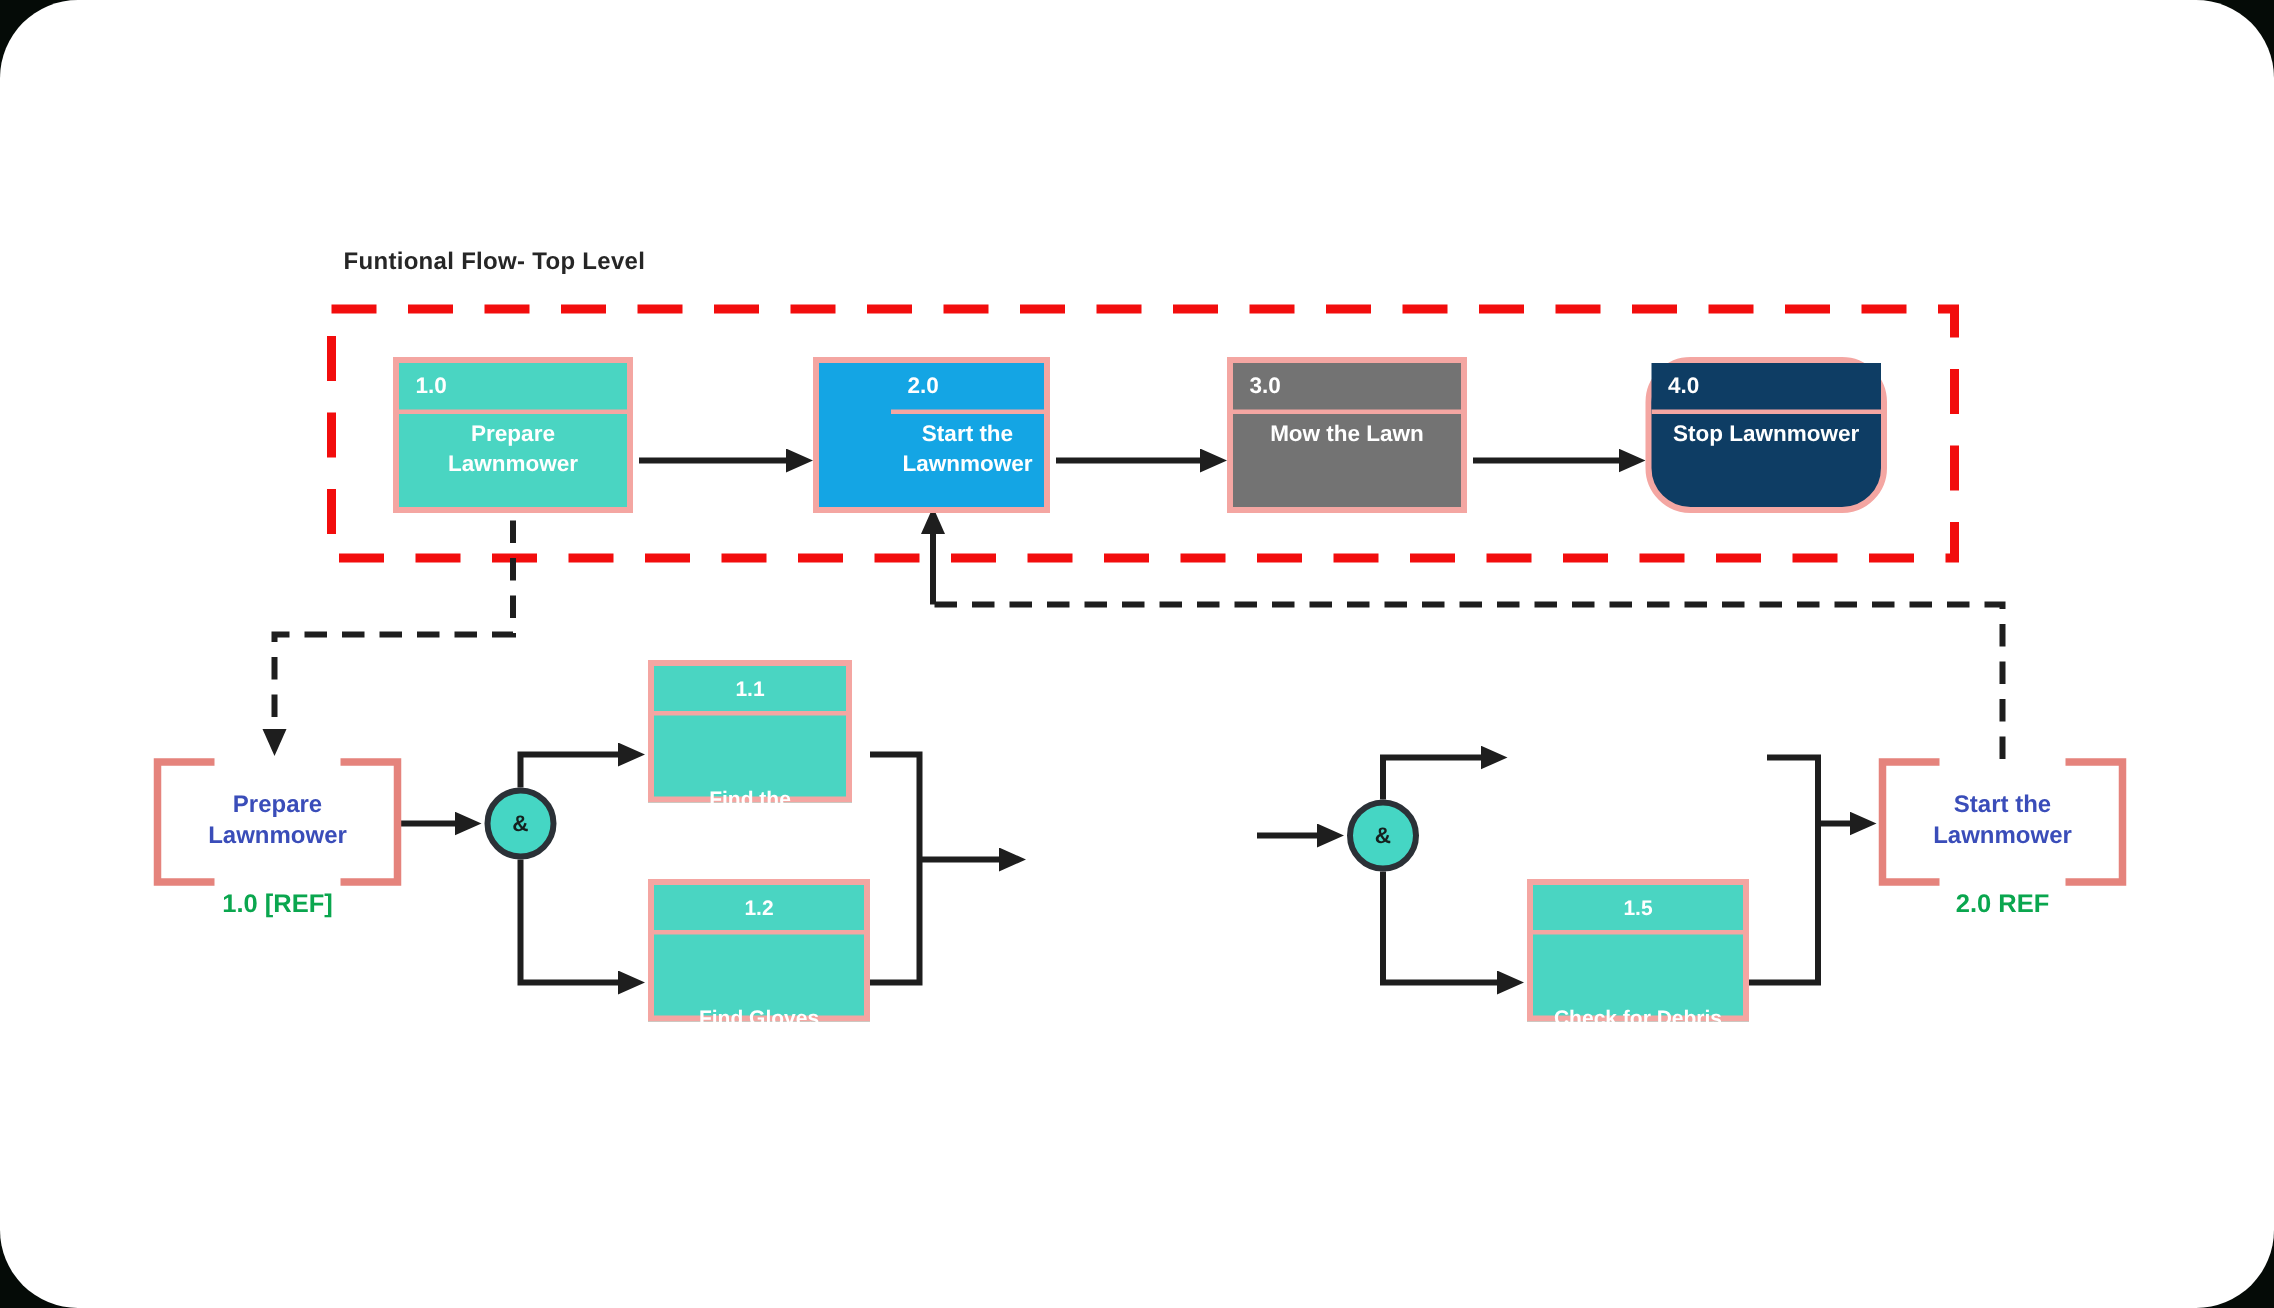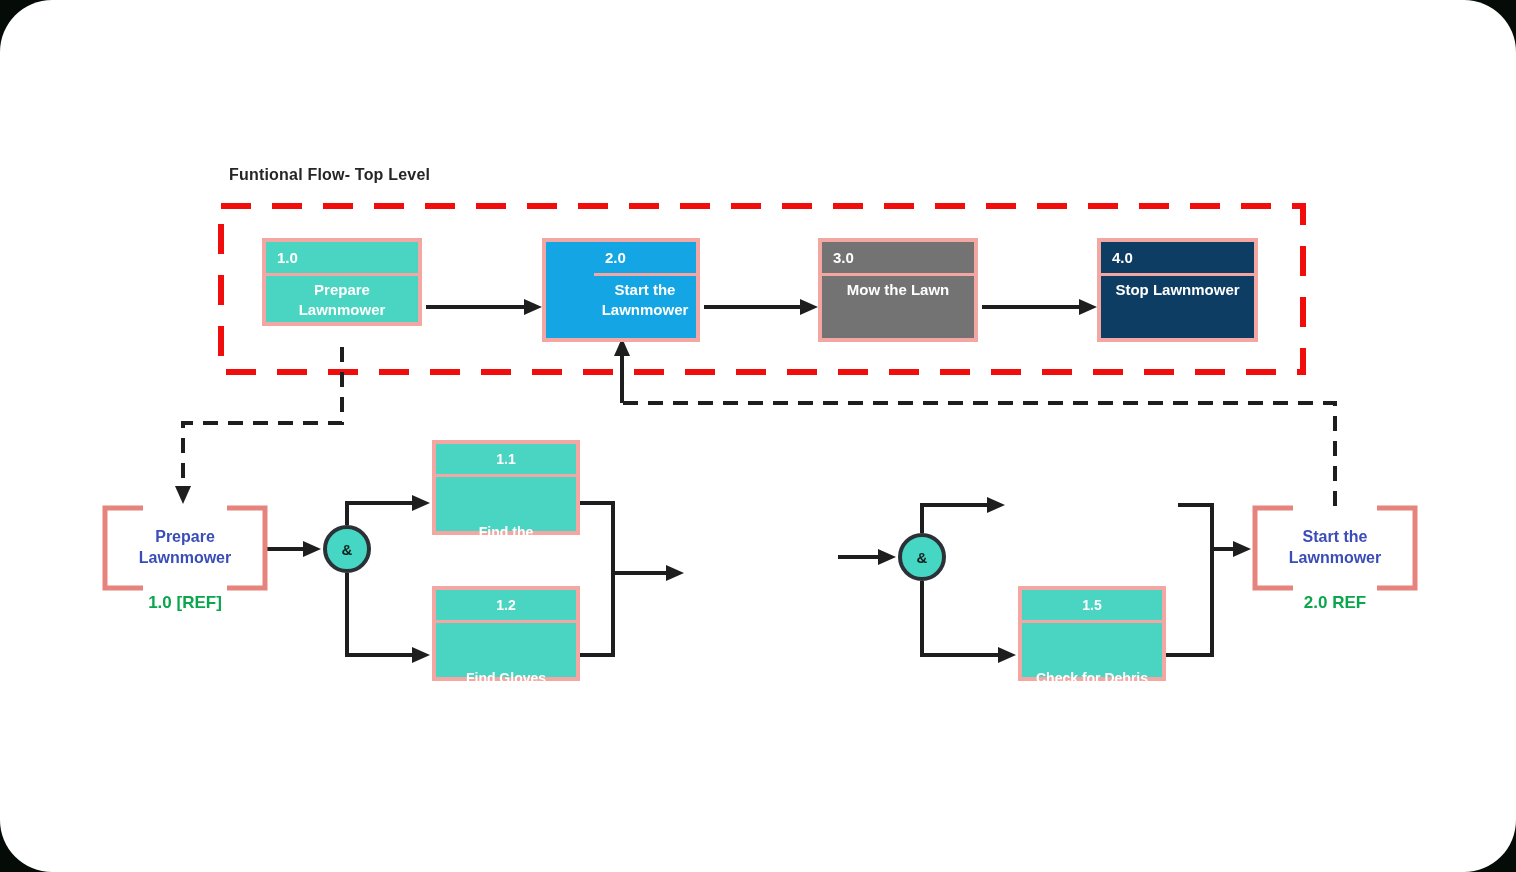--- a/index.html
+++ b/index.html
@@ -93,40 +93,40 @@
     <path d="M922,581 L922,655 L1002,655" stroke="#1E1E1E" stroke-width="4" fill="none" marker-end="url(#arw)"></path>
     <path d="M1178,505 L1212,505 L1212,655 L1166,655" stroke="#1E1E1E" stroke-width="4" fill="none"></path>
     <path d="M1212,549 L1237,549" stroke="#1E1E1E" stroke-width="4" fill="none" marker-end="url(#arw)"></path>
 
     <path d="M143,508 L105,508 L105,588 L143,588" stroke="#E5837C" stroke-width="5" fill="none"></path>
     <path d="M227,508 L265,508 L265,588 L227,588" stroke="#E5837C" stroke-width="5" fill="none"></path>
     <path d="M1293,508 L1255,508 L1255,588 L1293,588" stroke="#E5837C" stroke-width="5" fill="none"></path>
     <path d="M1377,508 L1415,508 L1415,588 L1377,588" stroke="#E5837C" stroke-width="5" fill="none"></path>
   </svg>
 
-  <div class="pbox tl fill-teal" style="left:262px;top:238px;width:160px;height:88px;">
+  <div class="pbox tl fill-teal" style="left:262px;top:238px;width:160px;height:104px;">
     <div class="head fill-teal">1.0</div>
     <div class="body">Prepare
 Lawnmower</div>
   </div>
   <div class="pbox tl fill-lblue" style="left:542px;top:238px;width:158px;height:104px;">
     <div class="head fill-lblue">2.0</div>
     <div class="body">Start the
 Lawnmower</div>
   </div>
   <div class="pbox tl fill-mblue" style="left:818px;top:238px;width:160px;height:104px;">
     <div class="head fill-mblue">3.0</div>
     <div class="body">Mow the Lawn</div>
   </div>
-  <div class="pbox tl fill-navy" style="left:1097px;top:238px;width:161px;height:104px;">
+  <div class="pbox tl fill-navy" style="left:1097px;top:238px;width:161px;height:104px;border-radius:30px;">
     <div class="head fill-navy">4.0</div>
     <div class="body">Stop Lawnmower</div>
   </div>
 
-  <div class="pbox dl fill-teal" style="left:432px;top:440px;width:148px;height:95px;">
+  <div class="pbox dl fill-teal" style="left:432px;top:440px;width:136px;height:95px;">
     <div class="head fill-teal">1.1</div>
     <div class="body">Find the
 Lawnmower</div>
   </div>
   <div class="pbox dl fill-teal" style="left:432px;top:586px;width:148px;height:95px;">
     <div class="head fill-teal">1.2</div>
     <div class="body">Find Gloves
 and Earplugs</div>
   </div>
   <div class="pbox dl fill-teal" style="left:1018px;top:586px;width:148px;height:95px;">

